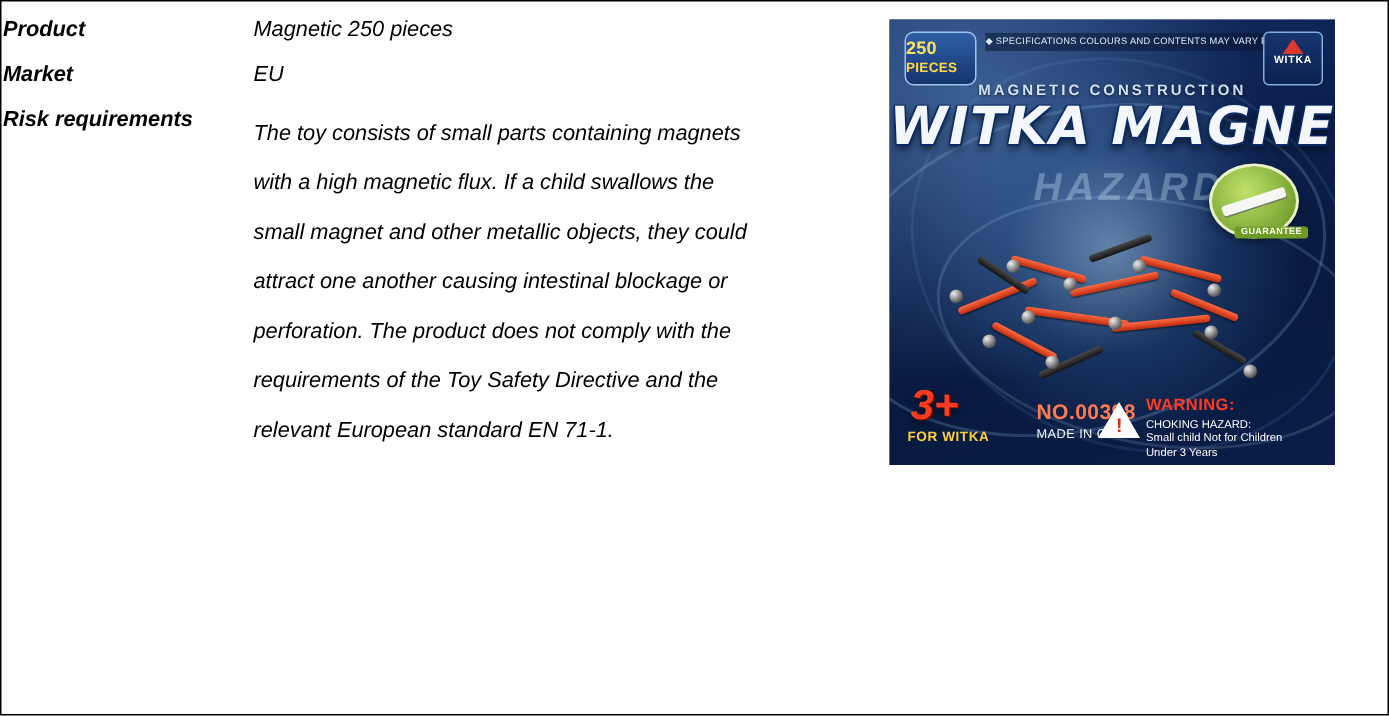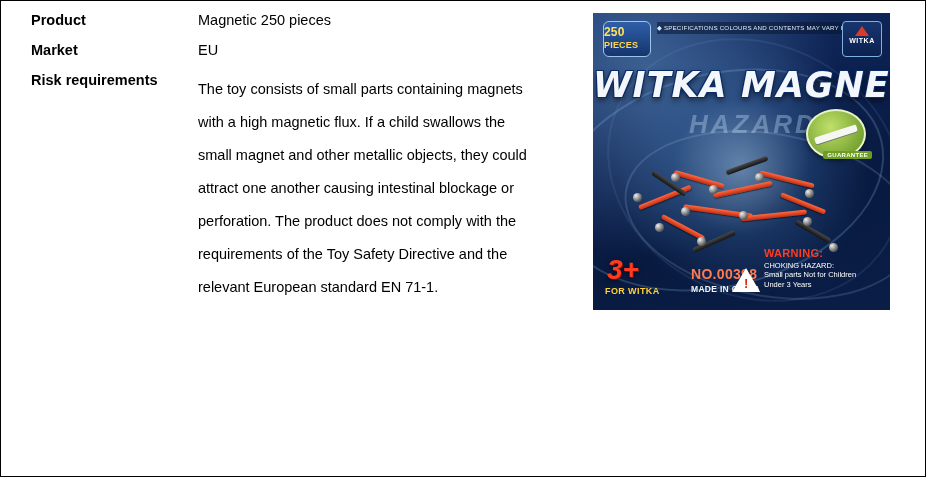--- a/index.html
+++ b/index.html
@@ -17,24 +17,25 @@
   .page {
     position: relative;
     width: 926px;
     height: 477px;
     box-sizing: border-box;
     border: 1px solid #000000;
     background: #ffffff;
   }
   .info-table {
     position: absolute;
-    left: 30px;
+    left: 1px;
     top: 12px;
     width: 540px;
     border-collapse: collapse;
+    font-style: italic;
   }
   .info-table td {
     vertical-align: top;
     padding: 0 0 15px 0;
     font-size: 14.5px;
     line-height: 1.05;
   }
   .info-table td.label {
     width: 167px;
     font-weight: bold;
@@ -256,36 +257,36 @@
     font-size: 9px;
     font-weight: bold;
     letter-spacing: 0.4px;
   }
   .made-in {
     position: absolute;
     left: 98px;
     bottom: 16px;
     color: #f0f5fb;
     font-size: 8.5px;
-    font-weight: bold;
+    font-weight: normal;
     letter-spacing: 0.3px;
   }
   .model-no {
     position: absolute;
     left: 98px;
     bottom: 28px;
     color: #ff7a4f;
     font-size: 14px;
     font-weight: bold;
     letter-spacing: 0.3px;
   }
   .warn-box {
     position: absolute;
     right: 8px;
-    bottom: 21px;
+    bottom: 4px;
     width: 118px;
     color: #ffffff;
     font-size: 7.5px;
     line-height: 1.25;
   }
   .warn-title {
     color: #ff3b22;
     font-size: 11px;
     font-weight: bold;
     letter-spacing: 0.3px;
@@ -344,20 +345,21 @@
         <span>PIECES</span>
       </div>
 
       <div class="spec-strip">◆ SPECIFICATIONS COLOURS AND CONTENTS MAY VARY FROM ILLUSTRATIONS</div>
 
       <div class="brand-corner">
         <div class="tri"></div>
         <div class="nm">WITKA</div>
       </div>
 
+      <div class="sub-title">MAGNETIC CONSTRUCTION</div>
       <div class="main-title">WITKA MAGNETIC</div>
       <div class="ghost-word">HAZARD</div>
 
       <div class="seal">
         <div class="bar"></div>
       </div>
       <div class="seal-cap">GUARANTEE</div>
 
       <div class="model">
         <div class="rod" style="left:8px;  top:52px; width:56px; transform:rotate(-22deg);"></div>
@@ -387,19 +389,19 @@
 
       <div class="age-badge">3+</div>
       <div class="age-sub">FOR WITKA</div>
       <div class="model-no">NO.00398</div>
       <div class="made-in">MADE IN CHINA</div>
 
       <div class="warn-tri"></div>
       <div class="warn-box">
         <div class="warn-title">WARNING:</div>
         <div>CHOKING HAZARD:</div>
-        <div>Small parts Not for Children</div>
+        <div>Small child Not for Children</div>
         <div>Under 3 Years</div>
       </div>
     </div>
   </div>
 
 </div>
 
 </body></html>

